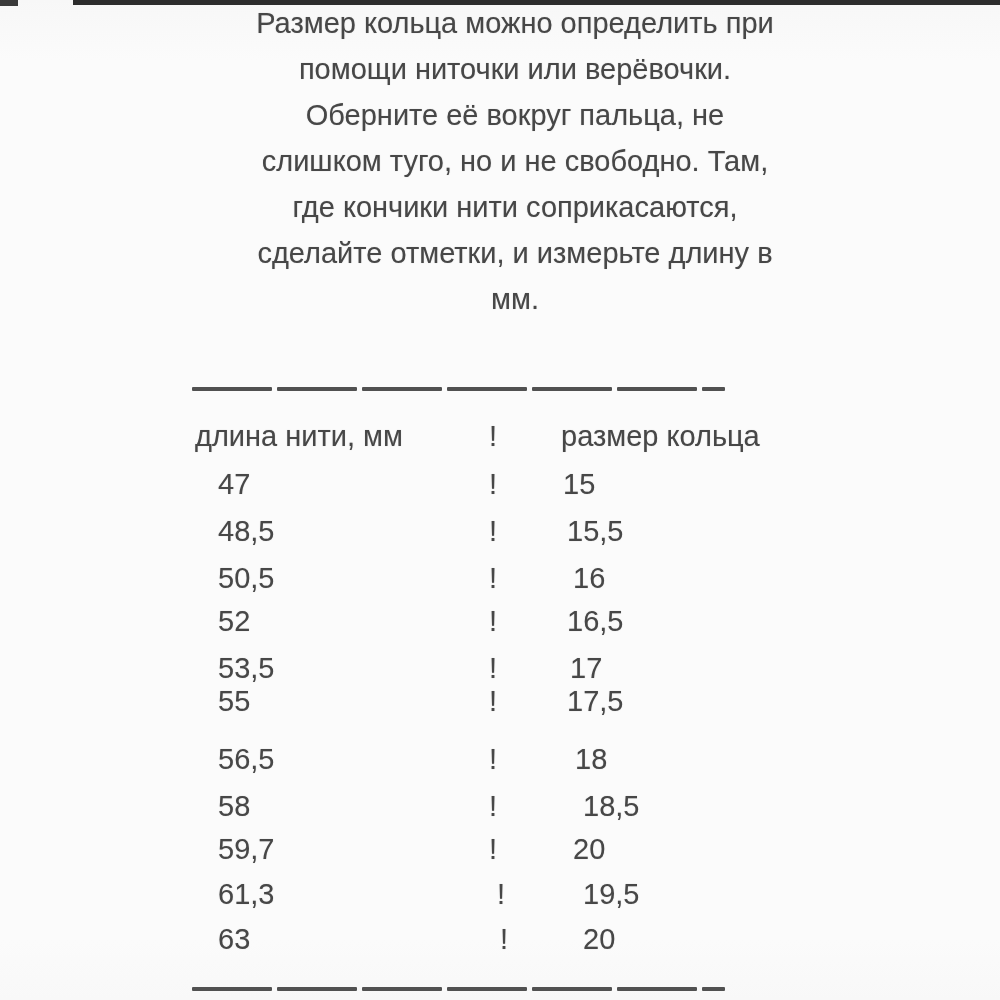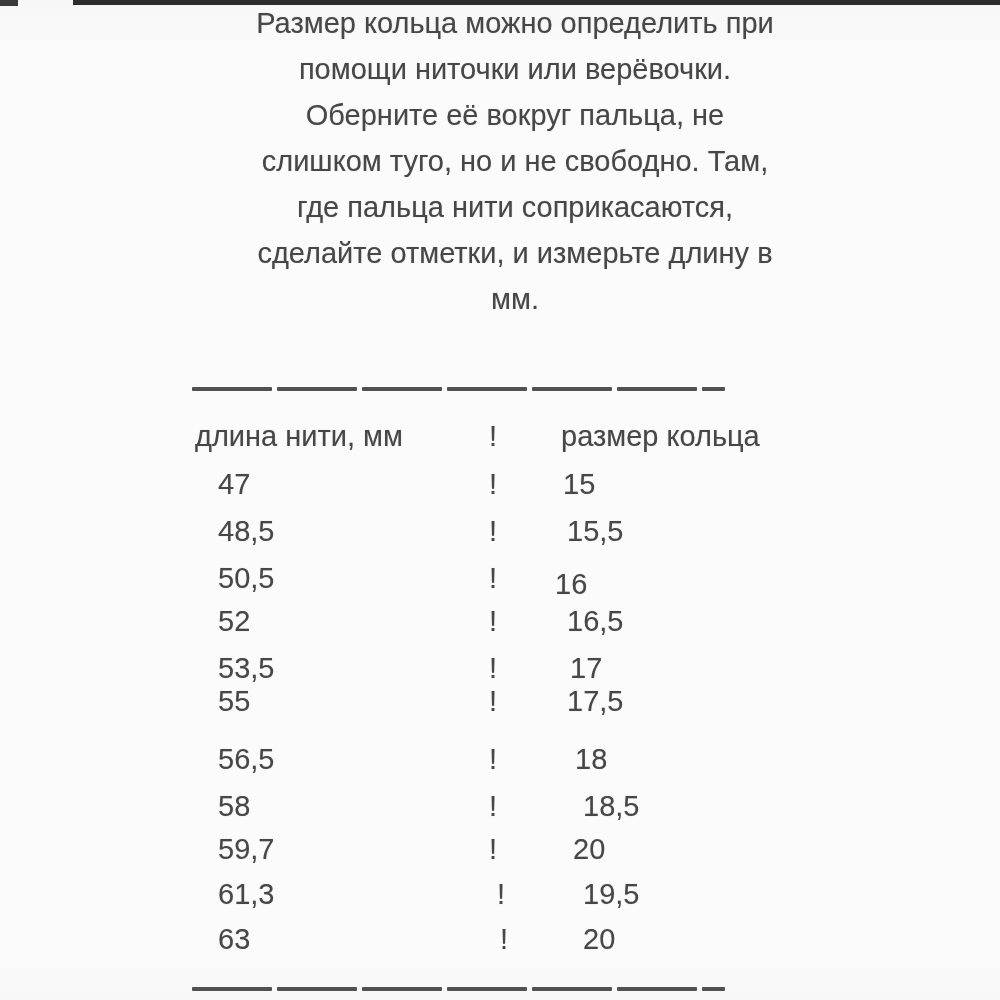--- a/index.html
+++ b/index.html
@@ -72,21 +72,21 @@
   .t-row.r3  { top: 598px; }
   .t-row.r4  { top: 645px; padding-left: 48px; }
   .t-row.r5  { top: 670px; margin-top: 8px; }
   .t-row.r6  { top: 736px; padding-left: 44px; }
   .t-row.r7  { top: 783px; }
   .t-row.r8  { top: 826px; }
   .t-row.r9  { top: 871px; }
   .t-row.r10 { top: 916px; }
   .t-row.r0  .cell-size { left: 563px; }
   .t-row.r1  .cell-size { left: 567px; }
-  .t-row.r2  .cell-size { left: 555px; margin-top: 6px; }
+  .t-row.r2  .cell-size { left: 573px; }
   .t-row.r3  .cell-size { left: 567px; }
   .t-row.r4  .cell-size { left: 570px; }
   .t-row.r5  .cell-size { left: 567px; }
   .t-row.r6  .cell-size { left: 575px; }
   .t-row.r7  .cell-size { left: 583px; }
   .t-row.r8  .cell-size { left: 573px; }
   .t-row.r9  .cell-size { left: 583px; }
   .t-row.r10 .cell-size { left: 583px; }
   .t-row.r9  .cell-sep  { left: 497px; }
   .t-row.r10 .cell-sep  { left: 500px; }
@@ -97,21 +97,21 @@
 <div class="canvas">
 
   <div class="top-bar-stub"></div>
   <div class="top-bar-main"></div>
 
   <div class="intro">
     <div class="intro-line txt">Размер кольца можно определить при</div>
     <div class="intro-line txt">помощи ниточки или верёвочки.</div>
     <div class="intro-line txt">Оберните её вокруг пальца, не</div>
     <div class="intro-line txt">слишком туго, но и не свободно. Там,</div>
-    <div class="intro-line txt">где пальца нити соприкасаются,</div>
+    <div class="intro-line txt">где кончики нити соприкасаются,</div>
     <div class="intro-line txt">сделайте отметки, и измерьте длину в</div>
     <div class="intro-line txt">мм.</div>
   </div>
 
   <div class="divider divider-top">
     <div class="dash dash-long"></div>
     <div class="dash dash-long"></div>
     <div class="dash dash-long"></div>
     <div class="dash dash-long"></div>
     <div class="dash dash-long"></div>

